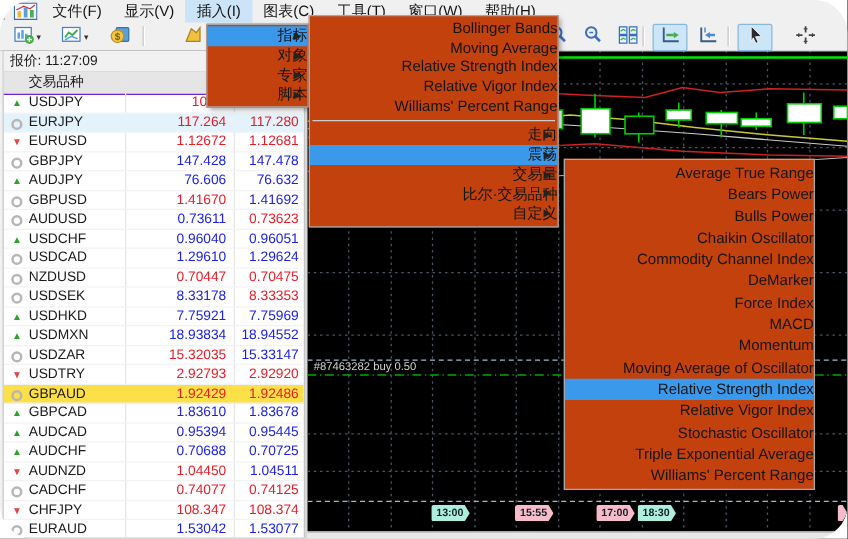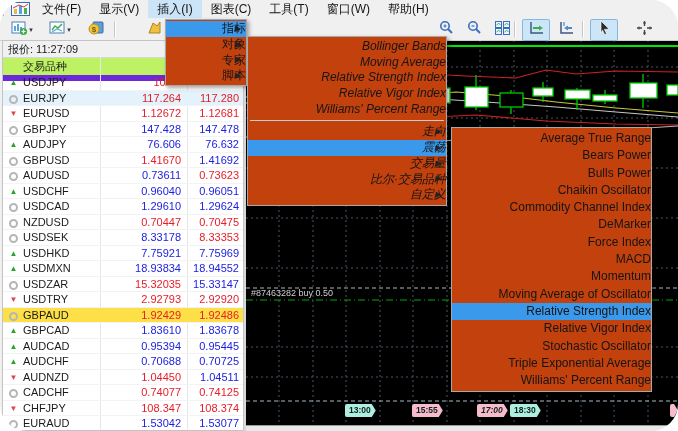--- a/index.html
+++ b/index.html
@@ -13,21 +13,21 @@
   .mb-item.active{background:#cce4f7;}
   
   .toolbar{position:absolute;left:0;top:18px;width:678px;height:22px;background:#f0f0f0;border-bottom:1px solid #d2d2d2;z-index:1;}
   .tb-btn{position:absolute;top:1px;height:20px;display:flex;align-items:center;justify-content:center;border:1px solid transparent;border-radius:2px;}
   .tb-btn.pressed{background:#cde6f7;border-color:#86b8de;}
   .tb-btn .caret{font-size:7px;color:#333;margin-left:1px;}
   .tb-sep{position:absolute;top:3px;width:1px;height:16px;background:#c6c6c6;border-right:1px solid #fff;}
   
   .mw{position:absolute;left:2px;top:40px;width:242px;height:391px;background:#fff;border:1px solid #c4c4c4;box-sizing:border-box;z-index:1;font-size:11px;color:#1a1a1a;}
   .mw-title{height:16px;line-height:16px;background:#f1f1f1;border-bottom:1px solid #d6d6d6;padding-left:5px;}
-  .mw-head{position:relative;height:17px;line-height:17px;background:#bef264;border-bottom:6px solid #6d28d9;}
+  .mw-head{position:relative;height:17px;line-height:17px;background:#e5e5e5;border-bottom:1px solid #6d28d9;}
   .mw-head .h-sym{position:absolute;left:20px;}
   .mw-head .h-bid{position:absolute;right:62px;}
   .mw-head .h-ask{position:absolute;right:4px;}
   .mw-colsep{position:absolute;top:16px;bottom:0;width:1px;background:#e6e6e6;}
   .mw-rows{position:absolute;top:34px;left:0;right:0;bottom:0;overflow:hidden;}
   .mrow{position:relative;height:15.5px;line-height:15px;border-bottom:1px solid #f3f3f3;box-sizing:border-box;}
   .mrow.sel-blue{background:#e4f2fb;}
   .mrow.sel-gray{background:#fde047;}
   .mrow .tr{position:absolute;left:5px;top:0;width:11px;text-align:center;}
   .tr-up{color:#2ba32b;font-size:8px;}
@@ -47,21 +47,21 @@
        clip-path:polygon(0 0,calc(100% - 4px) 0,100% 50%,calc(100% - 4px) 100%,0 100%);}
   .tag-cyan{background:#aeeede;}
   .tag-pink{background:#f7bccb;}
   
   .popup{position:absolute;background:#c2410c;border:1px solid #a8a8a8;box-shadow:2px 2px 4px rgba(0,0,0,.35);z-index:10;font-size:12px;color:#151515;text-align:right;}
   .popup .mi{position:relative;white-space:nowrap;}
   .popup .mi.hl{background:#3b99ec;}
   .popup .arr{position:absolute;right:5px;top:50%;transform:translateY(-50%);font-size:8px;color:#222;}
   .menu1{left:165px;top:19px;width:80px;padding:1px 0;}
   .menu1 .mi{height:15.8px;line-height:15.8px;padding-left:13px;}
-  .menu2{left:247px;top:36px;width:198px;padding:2px 0;font-style:italic;}
+  .menu2{left:247px;top:12px;width:198px;padding:2px 0;}
   .menu2 .mi{height:15.7px;line-height:15.7px;padding-left:23px;}
   .menu3{left:451px;top:127px;width:199px;padding:2px 0;}
   .menu3 .mi{height:17.3px;line-height:17.3px;padding-left:23px;}
   .msep{height:1px;background:#cccccc;margin:3px 2px;}
 </style>
 </head>
 <body>
 
 <div class="app">
 
@@ -374,21 +374,21 @@
         <rect x="421" y="45" width="11" height="10" fill="#ffffff"></rect>
       </g>
 
       <line x1="0" y1="248" x2="432" y2="248" stroke="#a8b8c6" stroke-width="1" stroke-dasharray="4,3"></line>
       <line x1="0" y1="361" x2="432" y2="361" stroke="#a8b8c6" stroke-width="1" stroke-dasharray="4,3"></line>
 
       <line x1="0" y1="260" x2="432" y2="260" stroke="#00aa00" stroke-width="1.2" stroke-dasharray="7,3,1,3"></line>
       <text x="5" y="256" fill="#cfcfcf" font-size="9">#87463282 buy 0.50</text>
     </svg>
     
-  <div class="tag tag-cyan" style="left: 99px;">13:00</div><div class="tag tag-pink" style="left: 166px;">15:55</div><div class="tag tag-pink" style="left: 231px; font-style: italic;">17:00</div><div class="tag tag-cyan" style="left: 264px;">18:30</div><div class="tag tag-pink" style="left: 424px; width: 8px; padding: 0px;"></div></div>
+  <div class="tag tag-cyan" style="left: 99px;">13:00</div><div class="tag tag-pink" style="left: 166px;">15:55</div><div class="tag tag-pink" style="left: 231px;">17:00</div><div class="tag tag-cyan" style="left: 264px;">18:30</div><div class="tag tag-pink" style="left: 424px; width: 8px; padding: 0px;"></div></div>
   <div class="chart-bottom"></div>
 
   <div class="popup menu1">
       <div class="mi hl"><span>指标</span><span class="arr">▶</span></div>
       <div class="mi"><span>对象</span><span class="arr">▶</span></div>
       <div class="mi"><span>专家</span><span class="arr">▶</span></div>
       <div class="mi"><span>脚本</span><span class="arr">▶</span></div>
     </div>
 
   <div class="popup menu2">

